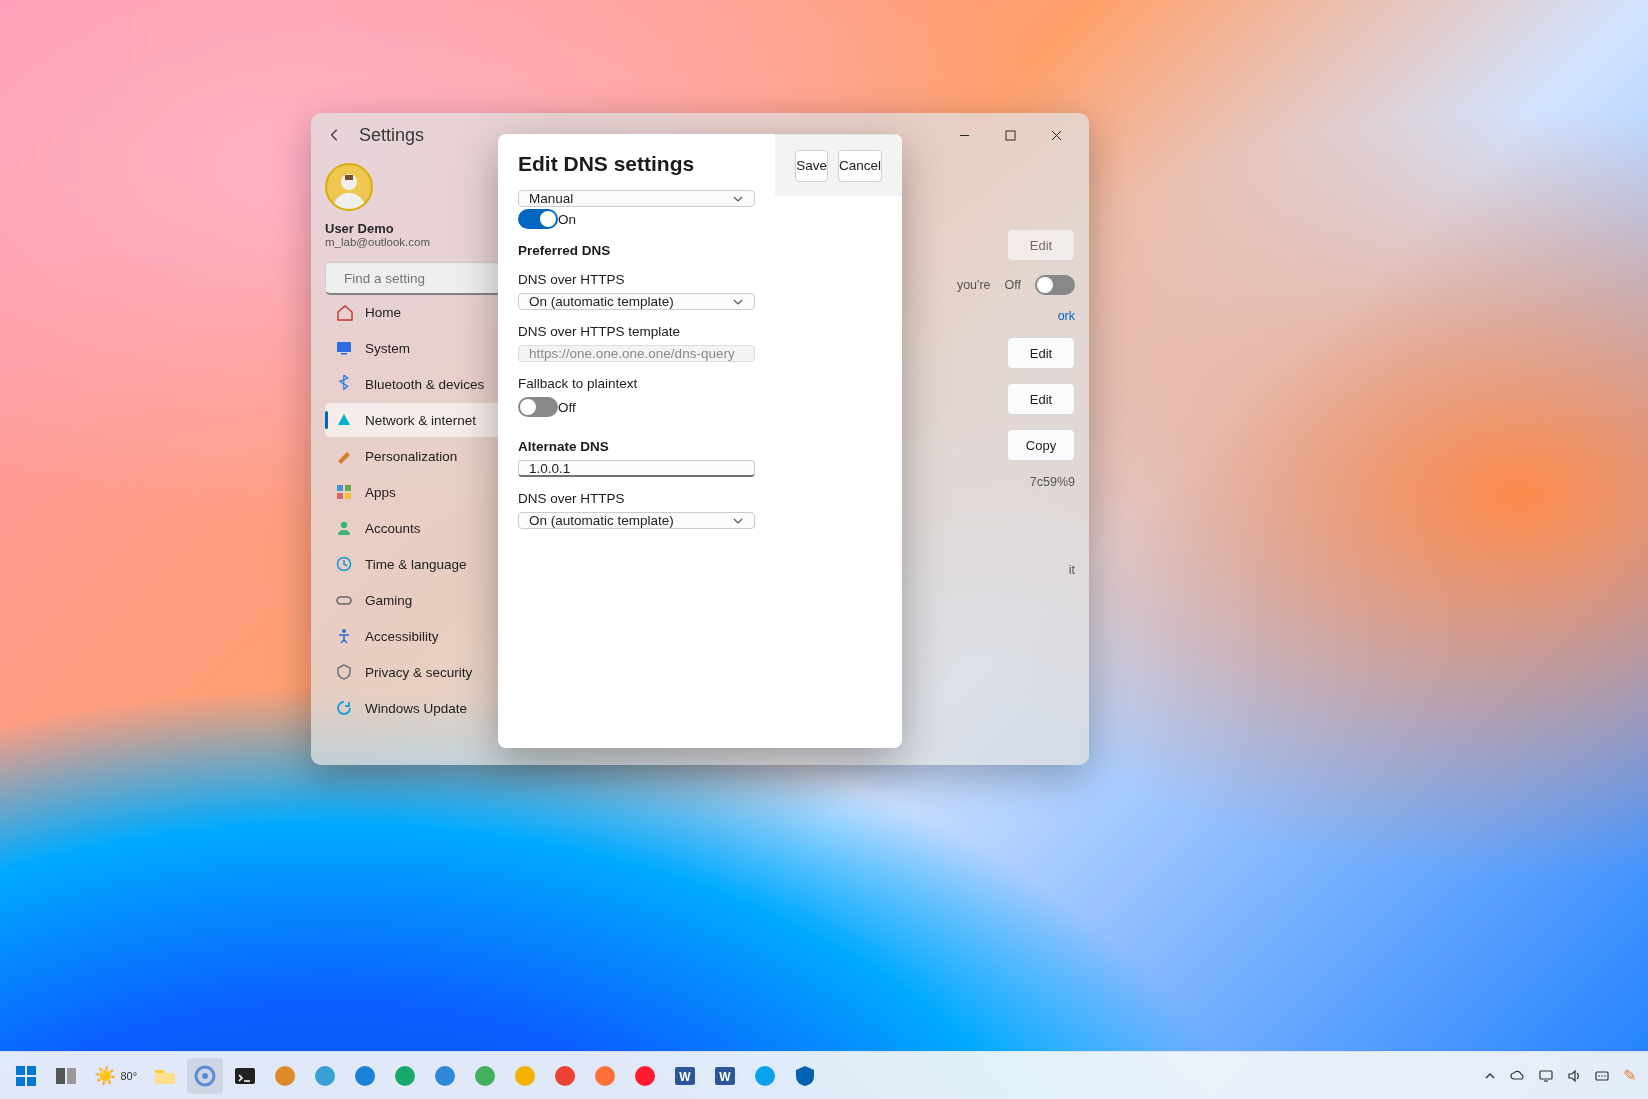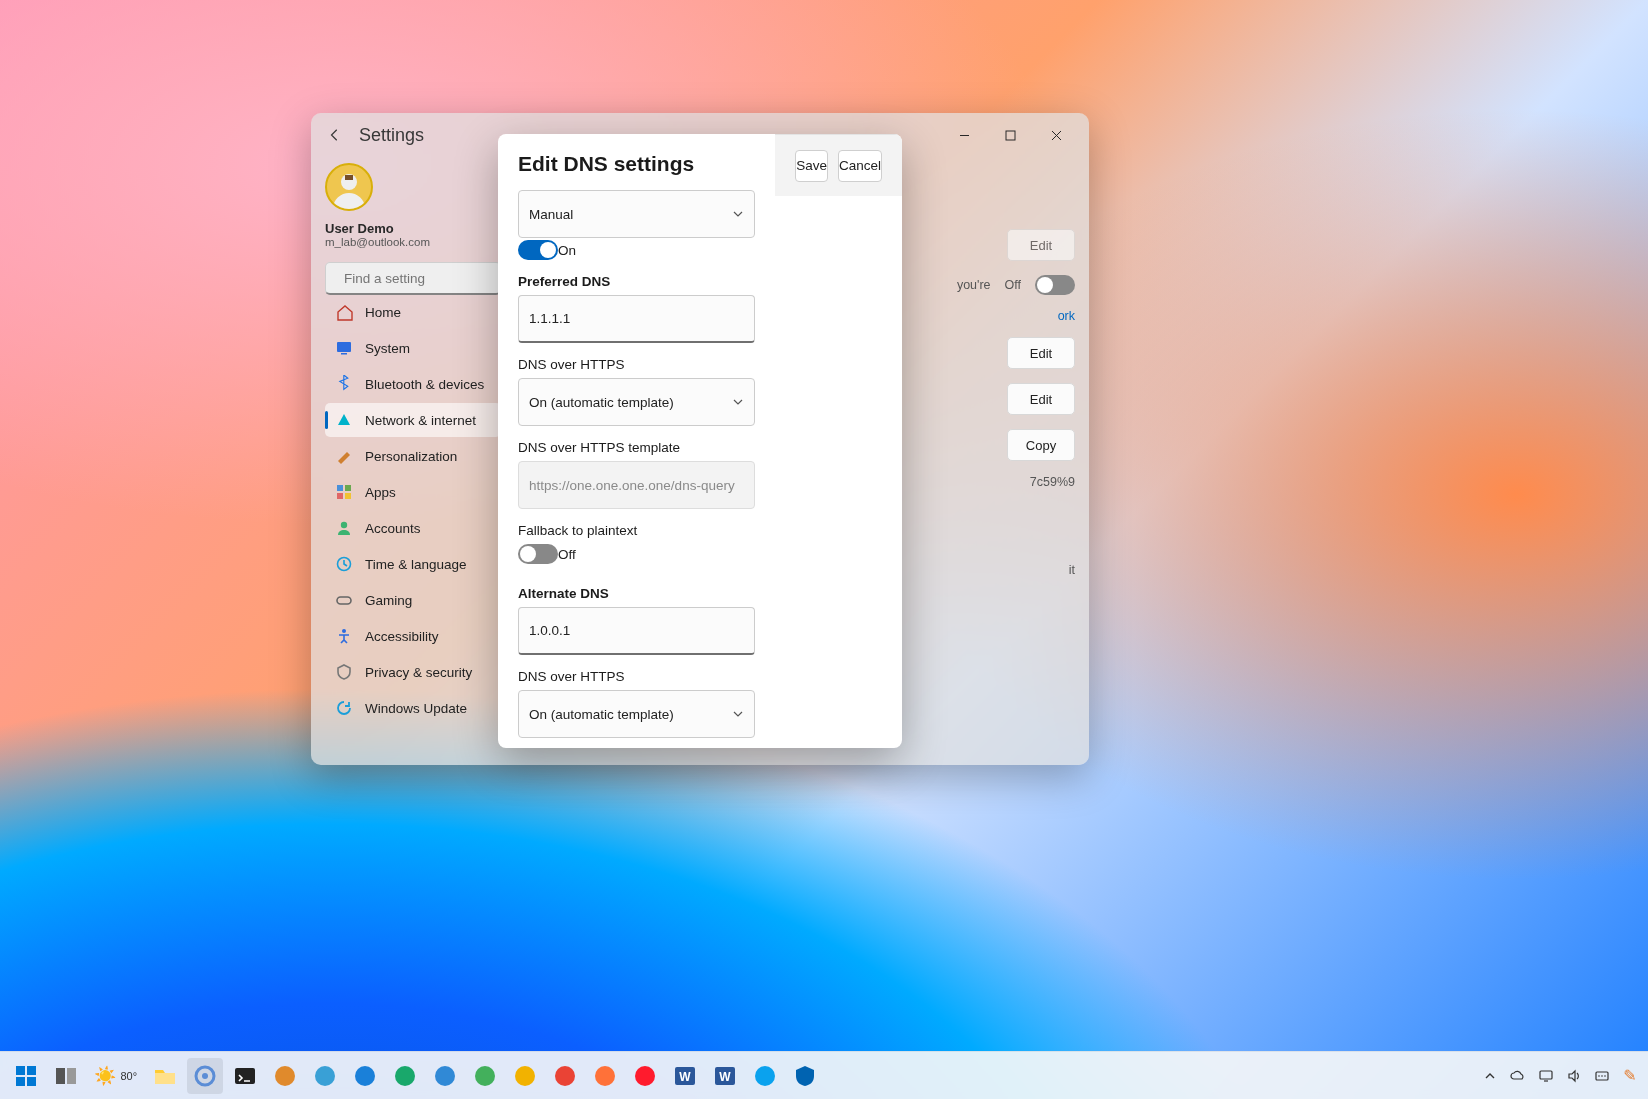--- a/index.html
+++ b/index.html
@@ -67,21 +67,21 @@
   .dialog {
     position:absolute; left:498px; top:134px; width:404px; height:614px;
     background:#fff; border-radius:8px; box-shadow:0 14px 44px rgba(0,0,0,0.30);
     display:flex; flex-direction:row;
     overflow:hidden;
   }
   .dlg-body { padding:18px 20px 8px; overflow-y:auto; flex:1; }
   .dlg-body::-webkit-scrollbar{width:3px;} .dlg-body::-webkit-scrollbar-thumb{background:#c0c0c0;border-radius:2px;}
   .dlg-title { font-size:21px; font-weight:600; color:#1b1b1b; margin-bottom:14px;}
   .selectbox, .textbox {
-    width:100%; height:48px; border:1px solid #ccc; border-radius:4px; background:#fbfbfb;
+    width:100%; height:17px; border:1px solid #ccc; border-radius:4px; background:#fbfbfb;
     padding:0 10px; font-size:13.5px; color:#222; display:flex; align-items:center; position:relative;
   }
   .selectbox { justify-content:space-between; }
   .textbox.underline { border-bottom:2px solid #707070;}
   .textbox.ro { color:#8a8a8a; background:#f3f3f3; border-color:#ddd;}
   .sec-h { font-size:19px; font-weight:600; margin:20px 0 8px; color:#1b1b1b;}
   .lbl { font-size:13.5px; color:#1b1b1b; margin:14px 0 6px; }
   .lbl.bold { font-weight:600; }
   .toggle-row { display:flex; align-items:center; margin-top:2px;}
   .toggle { width:40px;height:20px;border-radius:10px;background:#888;position:relative; }
@@ -314,23 +314,20 @@
           <path d="M2 4l4 4 4-4" fill="none" stroke="#555" stroke-width="1.2"></path>
         </svg>
     </div>
 
     <div class="toggle-row">
       <div class="toggle on"></div>
       <span class="toggle-txt">On</span>
     </div>
 
     <div class="lbl bold">Preferred DNS</div>
-    <div class="textbox underline">
-      <span>1.1.1.1</span>
-    </div>
 
     <div class="lbl">DNS over HTTPS</div>
     <div class="selectbox">
       <span>On (automatic template)</span>
       <svg class="chev-svg" viewBox="0 0 12 12">
           <path d="M2 4l4 4 4-4" fill="none" stroke="#555" stroke-width="1.2"></path>
         </svg>
     </div>
 
     <div class="lbl">DNS over HTTPS template</div>

